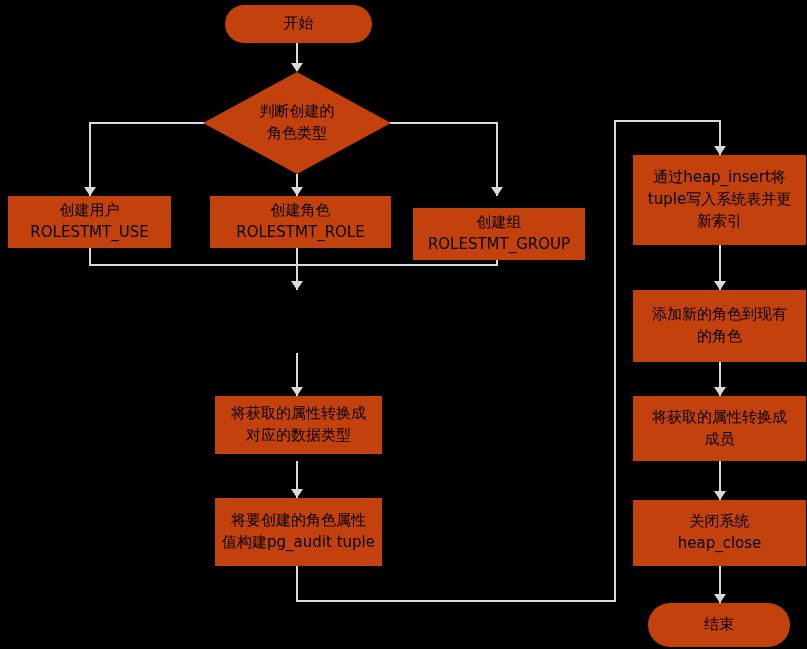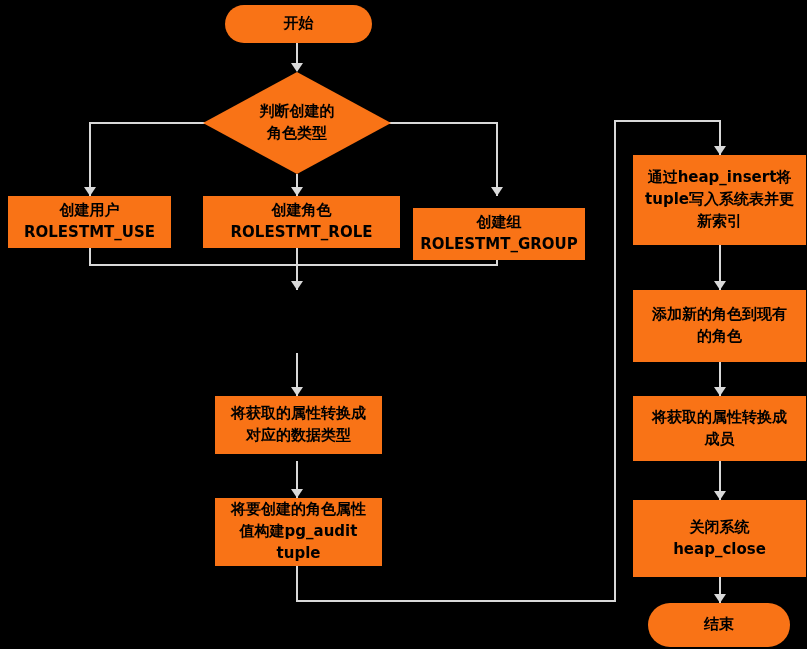--- a/index.html
+++ b/index.html
@@ -6,32 +6,31 @@
   .canvas {
     position: relative;
     width: 807px;
     height: 649px;
     background: #000000;
     font-family: "DejaVu Sans", sans-serif;
     overflow: hidden;
   }
   .node {
     position: absolute;
-    background: #f97316;
+    background: #c2410c;
     color: #000000;
     display: flex;
     align-items: center;
     justify-content: center;
     text-align: center;
     font-size: 15px;
     line-height: 1.45;
     white-space: pre-line;
     box-sizing: border-box;
     padding: 2px 4px;
-    font-weight: bold;
   }
   .terminal { border-radius: 22px; }
   .diamond {
     clip-path: polygon(50% 0, 100% 50%, 50% 100%, 0 50%);
     padding: 0;
   }
   .line {
     position: absolute;
     background: #d9d9d9;
   }
@@ -86,21 +85,21 @@
   <div class="arrow" style="left:714px; top:594px;"></div>
 
   <div class="node terminal" style="left:225px; top:5px; width:147px; height:38px;">开始</div>
 
   <div class="node" style="left:8px; top:196px; width:163px; height:52px;">创建用户
 ROLESTMT_USE</div>
 
   <div class="node diamond" style="left:203px; top:72px; width:188px; height:102px;">判断创建的
 角色类型</div>
 
-  <div class="node" style="left:203px; top:196px; width:197px; height:52px;">创建角色
+  <div class="node" style="left:210px; top:196px; width:181px; height:52px;">创建角色
 ROLESTMT_ROLE</div>
 
   <div class="node" style="left:413px; top:208px; width:172px; height:52px;">创建组
 ROLESTMT_GROUP</div>
 
 
   <div class="node" style="left:215px; top:396px; width:167px; height:58px;">将获取的属性转换成
 对应的数据类型</div>
 
   <div class="node" style="left:215px; top:498px; width:167px; height:68px;">将要创建的角色属性
@@ -109,18 +108,18 @@
   <div class="node" style="left:633px; top:155px; width:173px; height:90px;">通过heap_insert将
 tuple写入系统表并更
 新索引</div>
 
   <div class="node" style="left:633px; top:290px; width:173px; height:72px;">添加新的角色到现有
 的角色</div>
 
   <div class="node" style="left:633px; top:396px; width:173px; height:65px;">将获取的属性转换成
 成员</div>
 
-  <div class="node" style="left:633px; top:500px; width:173px; height:77px;">关闭系统
+  <div class="node" style="left:633px; top:500px; width:173px; height:66px;">关闭系统
 heap_close</div>
 
   <div class="node terminal" style="left:648px; top:603px; width:142px; height:44px;">结束</div>
 
 </div>
 
 </body></html>

